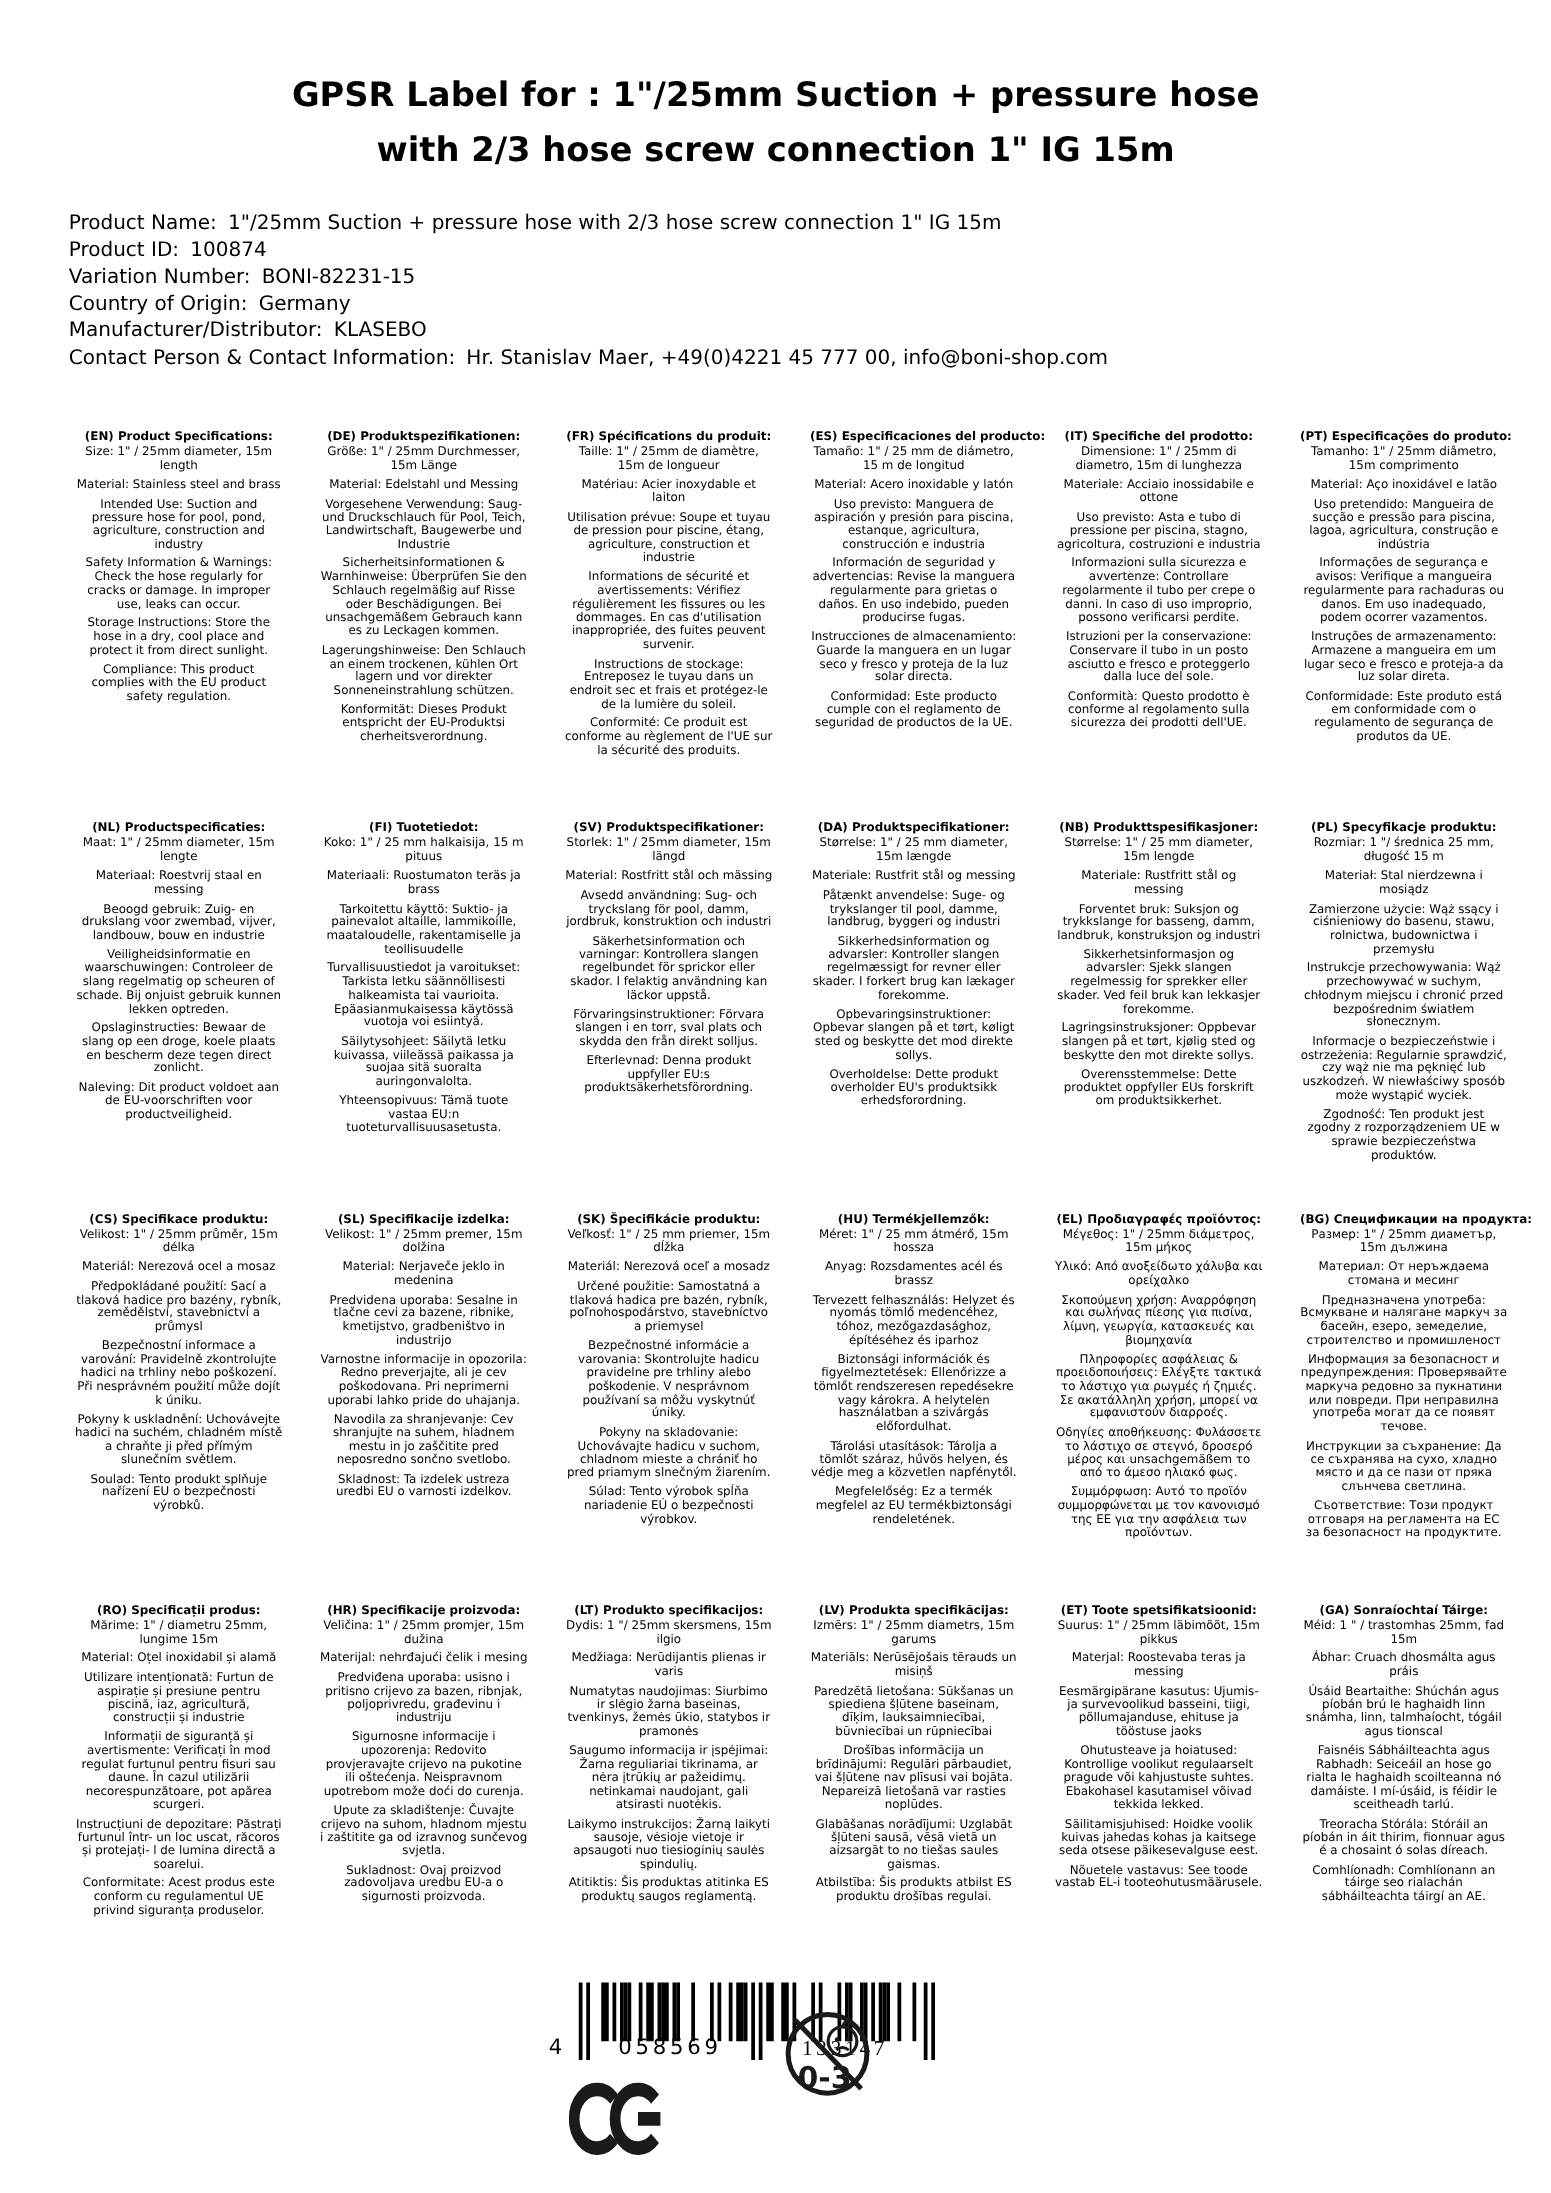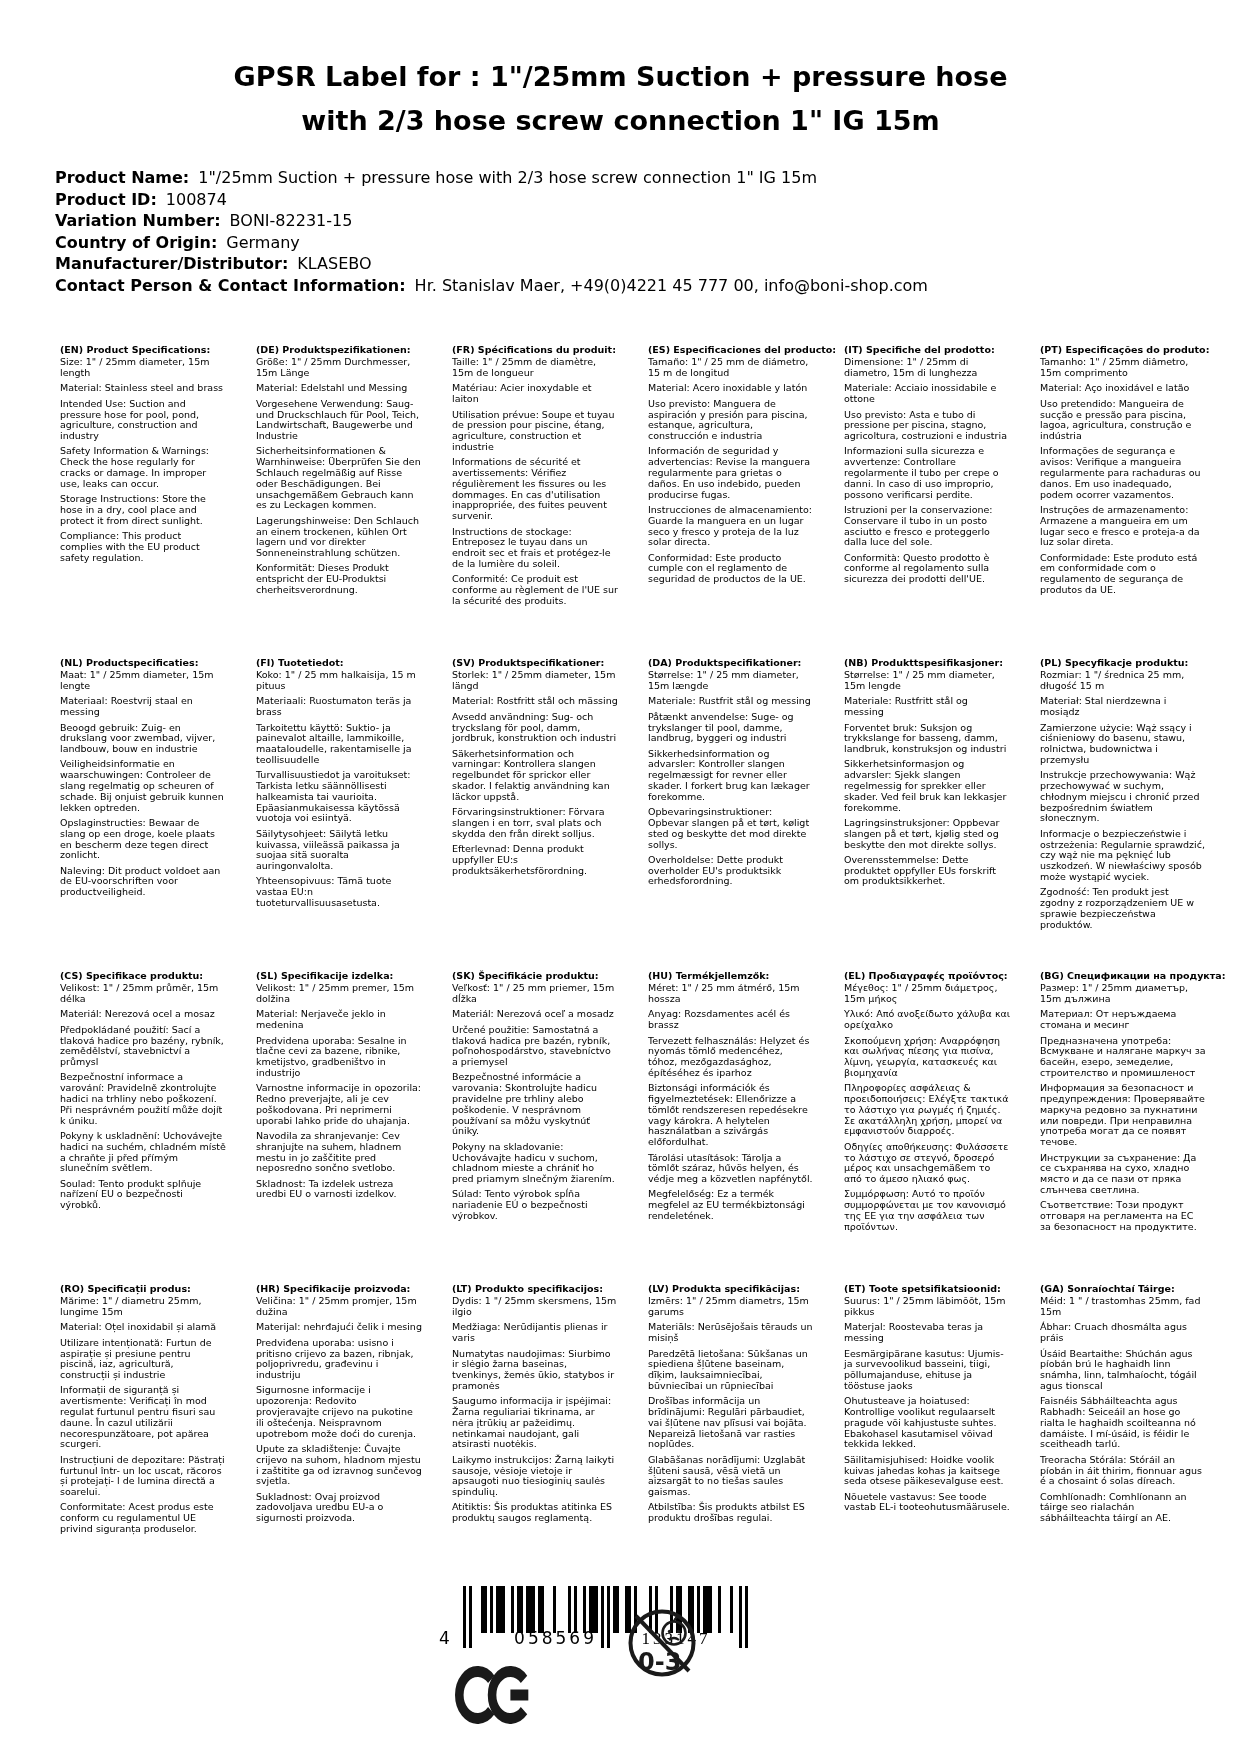--- a/index.html
+++ b/index.html
@@ -5,41 +5,42 @@
   html,body{margin:0;padding:0;}
   body{
     width:1241px;height:1754px;background:#ffffff;color:#000;
     font-family:"DejaVu Sans", sans-serif;position:relative;overflow:hidden;
   }
   .page-title{
     margin:55px auto 0 auto;max-width:840px;text-align:center;
     font-size:27px;line-height:44px;font-weight:bold;
   }
   .product-info{margin:24px 0 0 55px;font-size:16px;line-height:21.6px;}
-  .pi-row .pi-label{font-weight:bold;margin-top:42px;}
+  .pi-row .pi-label{font-weight:normal;margin-top:42px;}
   .pi-row .pi-value{margin-left:9px;}
   .lang-grid{
     margin:48px 0 0 60px;display:grid;
     grid-template-columns:repeat(6,196px);
     grid-template-rows:313px 313px 313px auto;
+    text-align:center;
   }
   .lang-block{width:166px;font-size:9.5px;line-height:10.8px;}
   .lang-header{font-weight:bold;white-space:nowrap;margin:0 0 2px 0;}
   .lang-block p{margin:0 0 4.5px 0;}
   .barcode{position:absolute;top:1586px;left:463px;width:285px;}
   .bc-bars{display:flex;height:62px;align-items:flex-start;}
   .bc-module{width:3px;height:47px;}
   .bc-module.bar{background:#000;}
   .bc-module.guard{height:62px;}
   .bc-digit{
     position:absolute;font-size:17px;line-height:17px;top:44px;
     font-family:"DejaVu Sans", sans-serif;
   }
   .bc-first{left:-24px;}
-  .bc-g1{left:12px;width:122px;text-align:right;letter-spacing:3px;}
+  .bc-g1{left:12px;width:122px;text-align:center;letter-spacing:3px;}
   .bc-g2{left:152px;width:122px;text-align:center;letter-spacing:3px;font-family:Liberation Serif, serif;}
   .ce-mark{position:absolute;top:1666px;left:455px;}
   .age-warning{position:absolute;top:1604px;left:627px;}
 </style>
 </head>
 <body>
 
 <h1 class="page-title">GPSR Label for : 1"/25mm Suction + pressure hose with 2/3 hose screw connection 1" IG 15m</h1>
 
 <div class="product-info">

